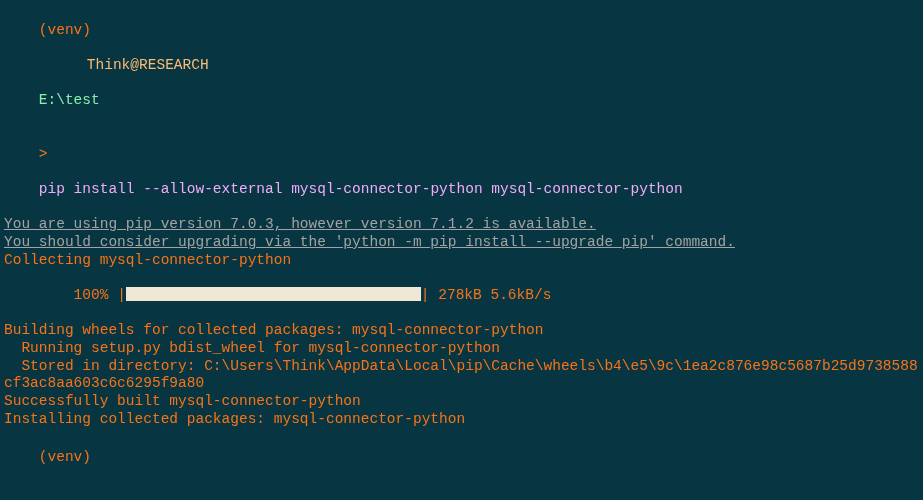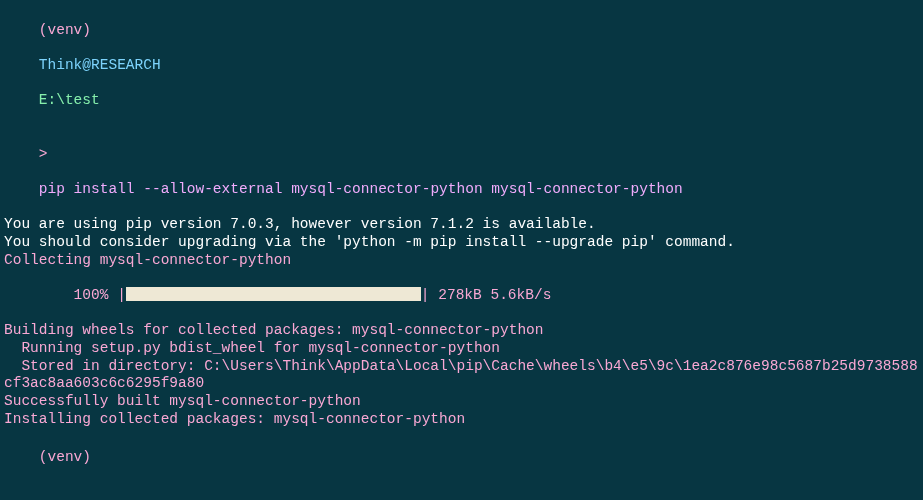--- a/index.html
+++ b/index.html
@@ -8,23 +8,23 @@
     font-family: "Consolas", "Courier New", monospace;
     font-size: 14.5px;
     line-height: 1.22;
     padding: 4px;
     width: 923px;
     height: 500px;
     overflow: hidden;
     color: #d8d8d8;
   }
   .line { white-space: pre-wrap; word-break: break-all; }
-  .white { color: #f9a8d4; font-family: Liberation Mono, monospace; }
-  .dim { color: #ffffff; }
-  .user { color: #7dd3fc; }
+  .white { color: #f97316; font-family: Liberation Mono, monospace; }
+  .dim { color: #a3a3a3; text-decoration: underline; }
+  .user { color: #fdba74; margin-left: 48px; }
   .path { color: #86efac; }
   .cmd { color: #f0abfc; }
   .progress-bar {
     display: inline-block;
     width: 295px;
     height: 14px;
     background: #eee8d5;
     vertical-align: middle;
     margin-bottom: 2px;
   }

